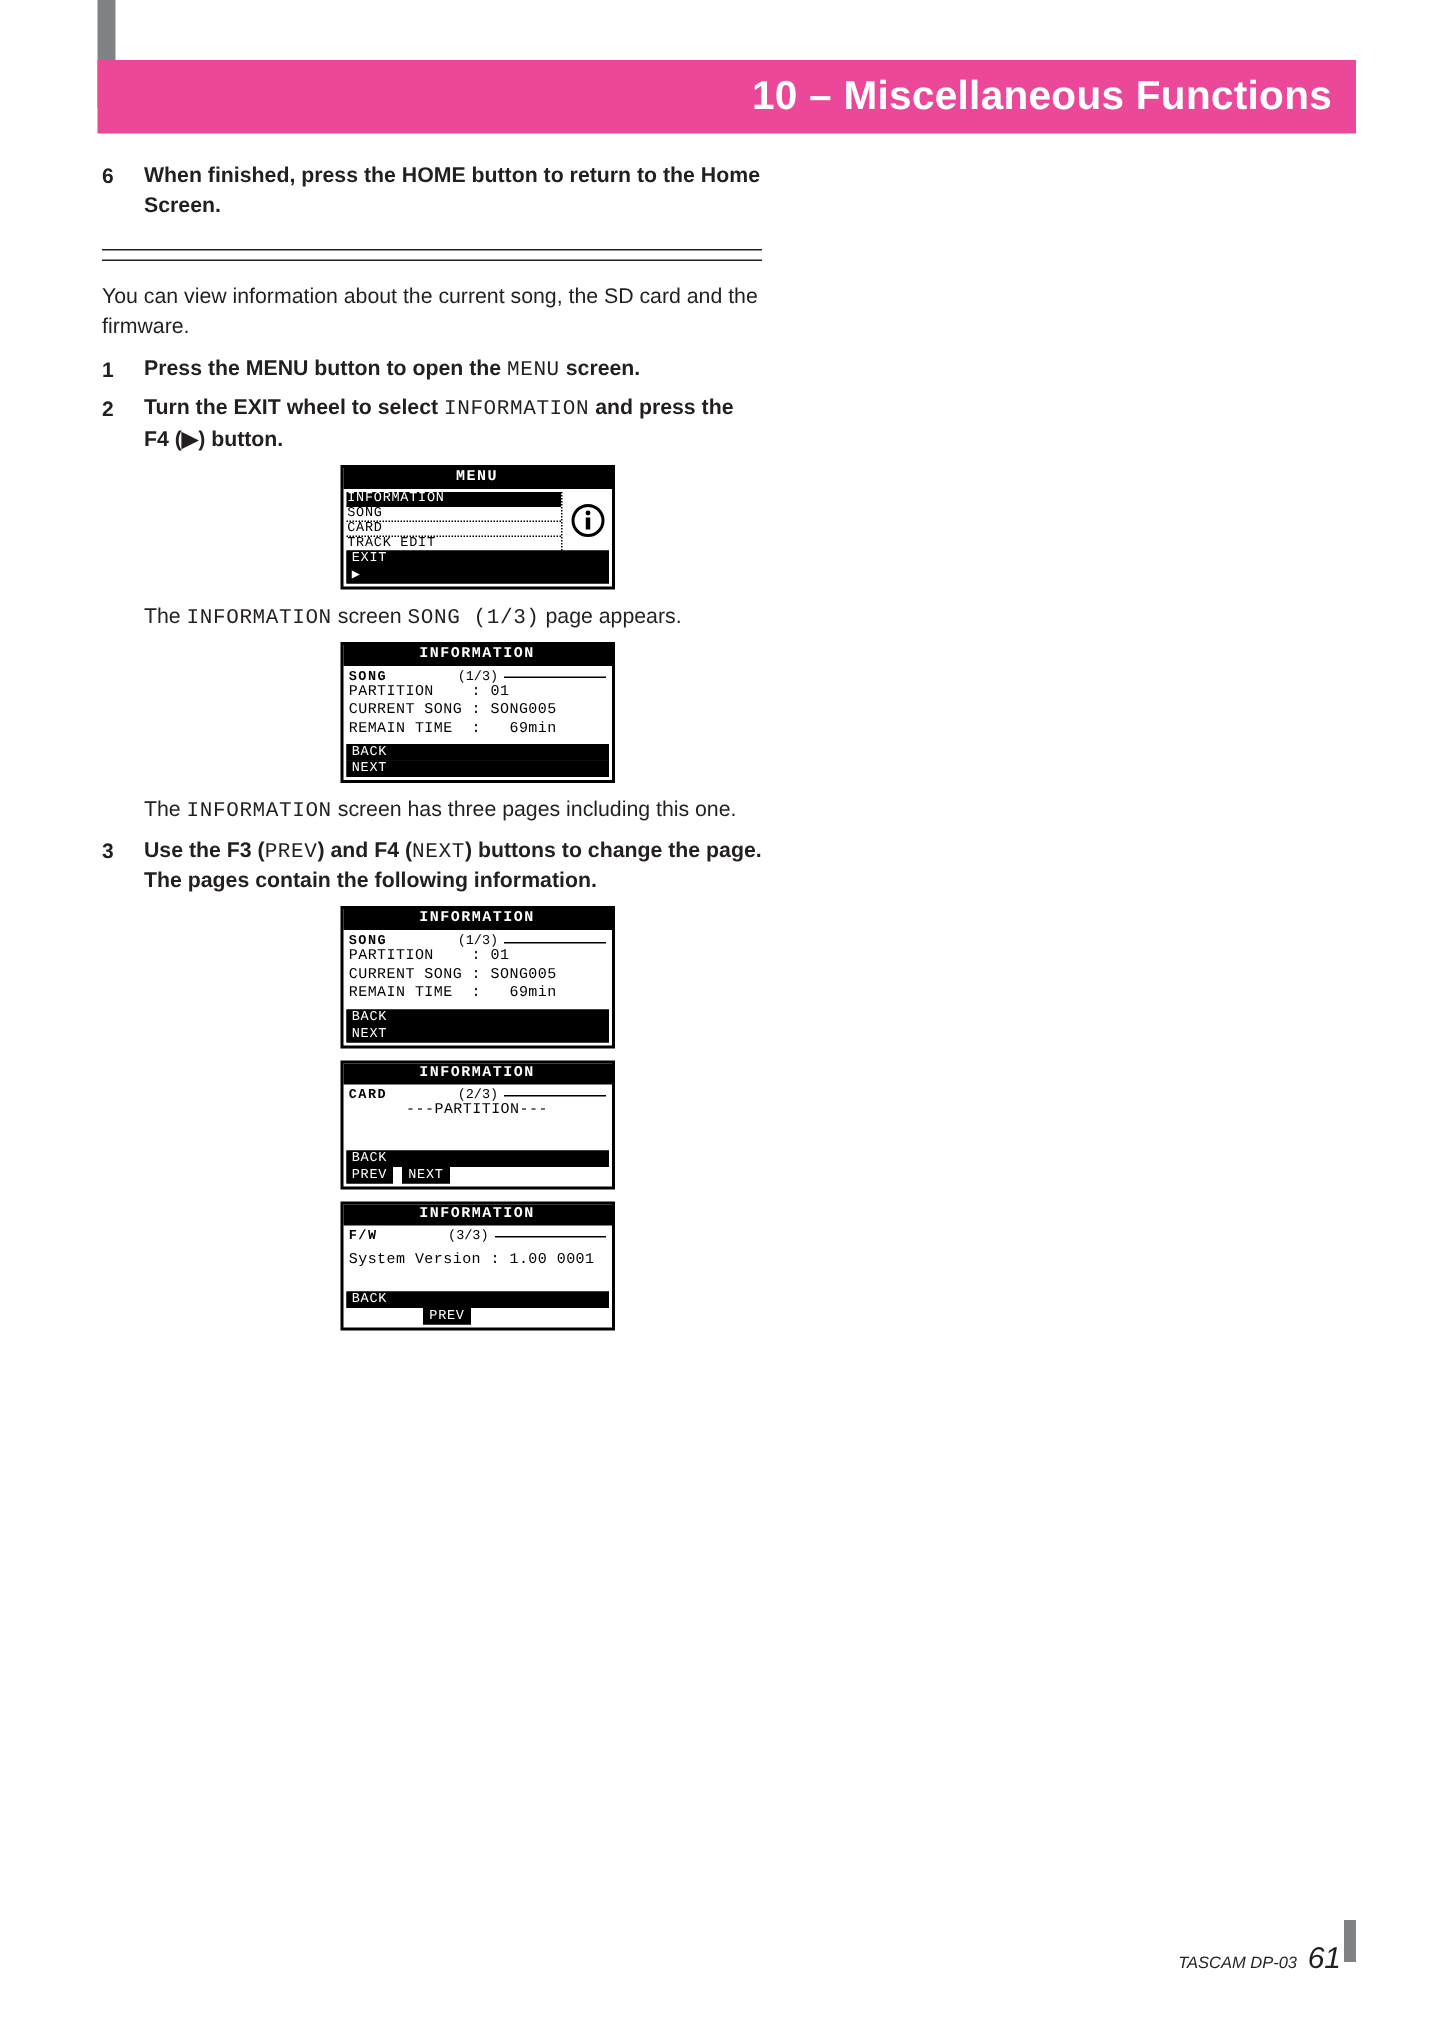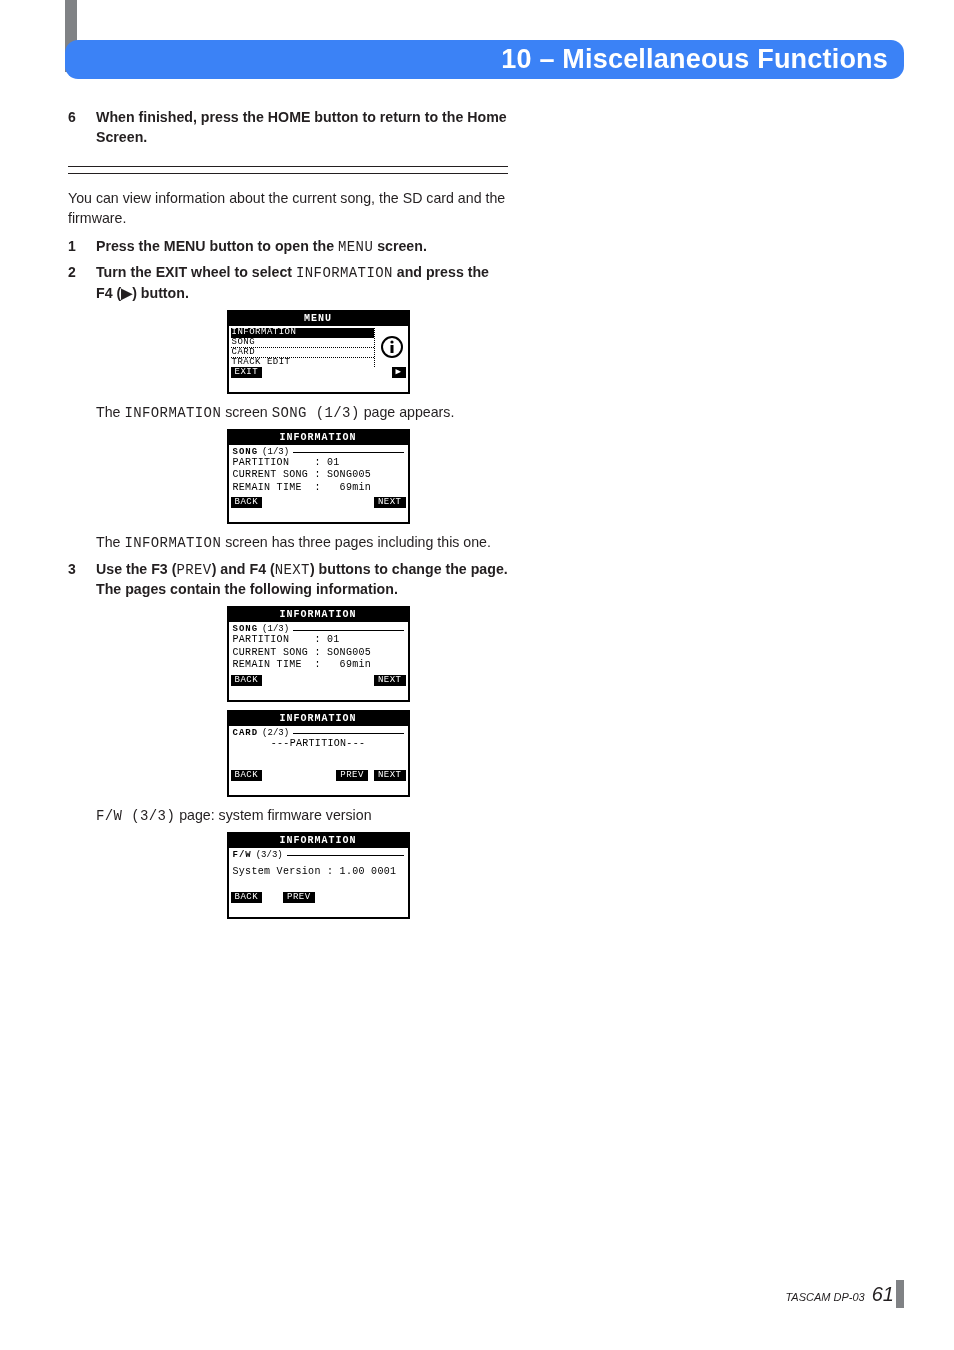--- a/index.html
+++ b/index.html
@@ -25,23 +25,22 @@
     top: 0;
     width: 12px;
     height: 72px;
     background: #808285;
   }
   .header-bar {
     position: absolute;
     left: 65px;
     top: 40px;
     right: 50px;
-    height: 39px;
-    background: #3b82f6;
-    border-radius: 13px;
+    height: 49px;
+    background: #ec4899;
   }
   .header-title {
     position: absolute;
     right: 16px;
     top: 50%;
     transform: translateY(-52%);
     color: #fff;
     font-weight: 700;
     font-size: 27px;
     letter-spacing: 0.2px;
@@ -128,21 +127,22 @@
   }
   .lcd-body {
     padding: 3px 4px 3px 4px;
     font-size: 9.5px;
     min-height: 44px;
     box-sizing: border-box;
   }
   .lcd-footer {
     display: flex;
     justify-content: space-between;
-    padding: 0 2px 14px 2px;
+    padding: 0 2px 2px 2px;
+    flex-direction: column;
   }
   .lcd-btn, .lcd-btn-inv {
     font-size: 9px;
     padding: 0 3px;
     border: 1px solid #000;
     display: inline-block;
     letter-spacing: 0.5px;
   }
   .lcd-btn-inv {
     background: #000;
@@ -175,21 +175,21 @@
     justify-content: center;
   }
   .lcd-info-icon svg { display:block; }
   .lcd-tabhead {
     display: flex;
     align-items: center;
     gap: 4px;
     font-size: 9px;
   }
   .lcd-tabhead .tabname { font-weight: bold; letter-spacing: 1px; }
-  .lcd-tabhead .tabpage { font-size: 9px; }
+  .lcd-tabhead .tabpage { font-size: 9px; margin-left: 43px; }
   .lcd-tabhead-line {
     flex: 1;
     border-bottom: 1px solid #000;
     height: 5px;
     position: relative;
     top: -2px;
   }
   .lcd-row {
     font-size: 10px;
     white-space: pre;
@@ -201,21 +201,21 @@
     border: 1px solid #000;
     padding: 1px 2px;
     margin-top: 1px;
     font-size: 8.5px;
     white-space: pre;
     letter-spacing: 0.2px;
   }
   .footer {
     position: absolute;
     right: 60px;
-    bottom: 44px;
+    bottom: 32px;
     font-size: 11px;
     font-style: italic;
     color: #231f20;
   }
   .footer .pagenum {
     font-style: italic;
     font-size: 20px;
     font-weight: 400;
     margin-left: 4px;
   }
@@ -359,23 +359,20 @@
         <div class="lcd-footer">
           <span class="lcd-btn-inv">BACK</span>
           <span>
             <span class="lcd-btn-inv">PREV</span>
             <span class="lcd-btn-inv">NEXT</span>
           </span>
         </div>
       </div>
     </div>
 
-    <p class="indent-para">
-      <span class="lcd-font-inline">F/W (3/3)</span><span> page: system firmware version</span>
-    </p>
 
     <div class="fig fig-indent">
       <div class="lcd" style="margin:0 auto;">
         <div class="lcd-titlebar">INFORMATION</div>
         <div class="lcd-body">
           <div class="lcd-tabhead">
             <span class="tabname">F/W</span>
             <span class="tabpage">(3/3)</span>
             <span class="lcd-tabhead-line"></span>
           </div>

